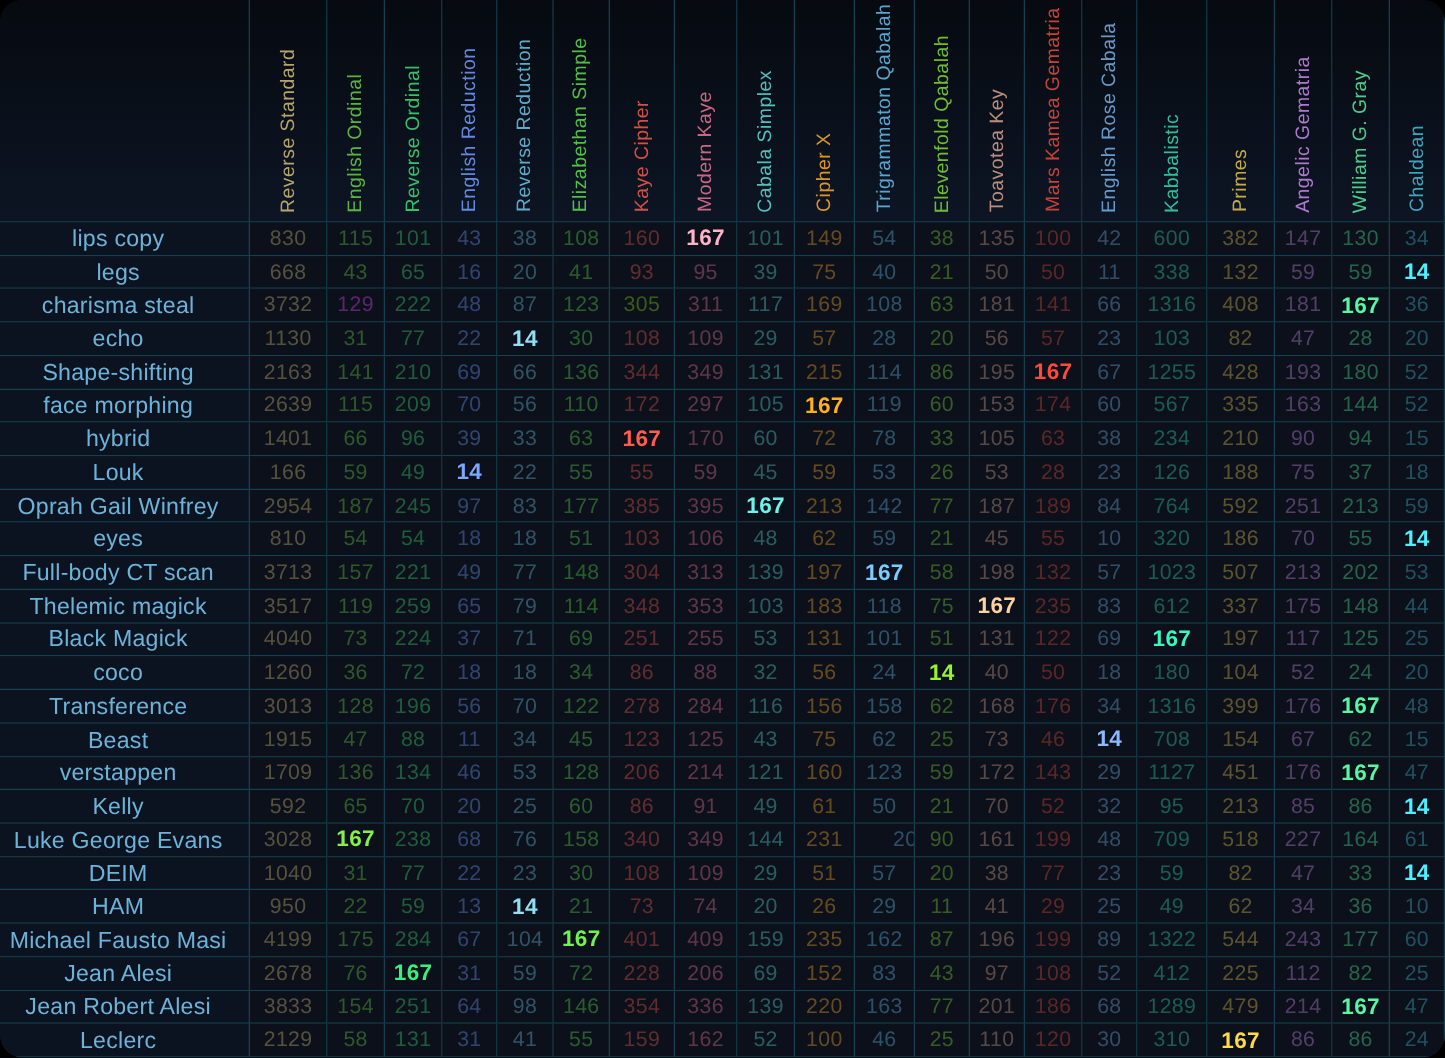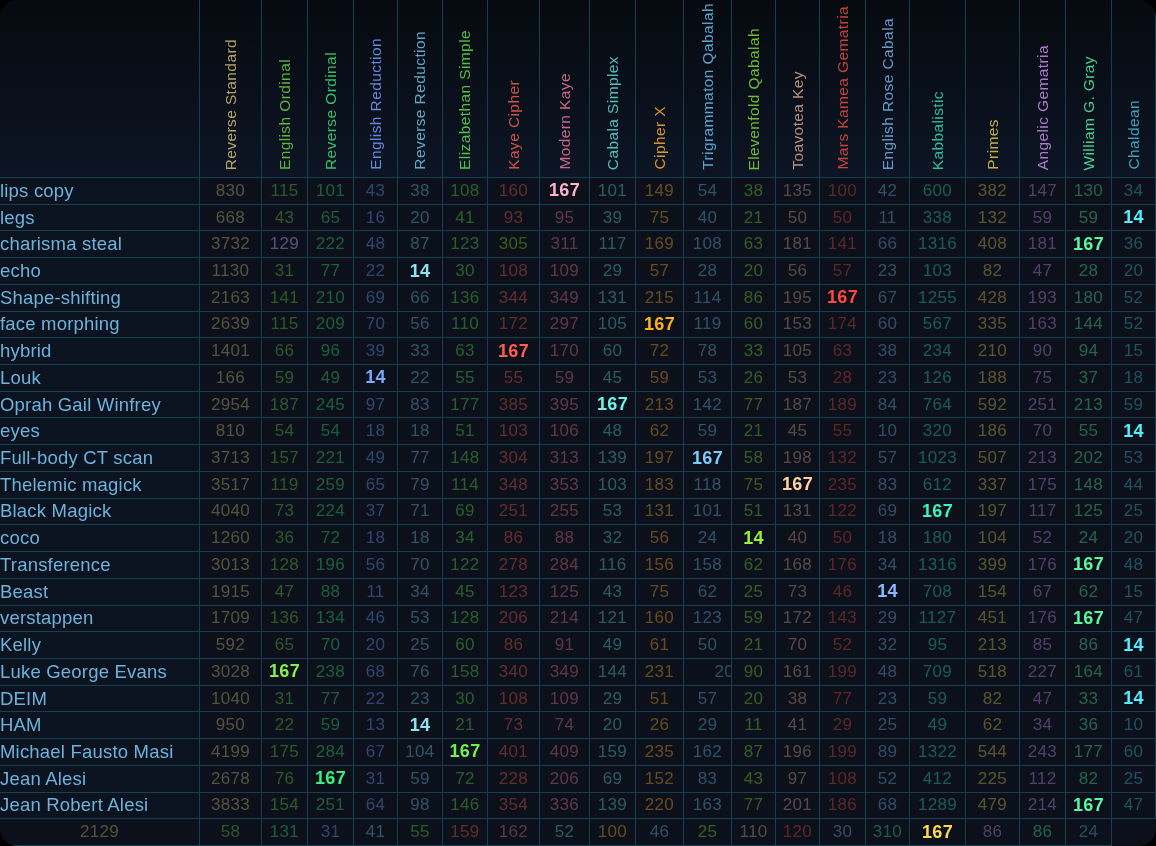--- a/index.html
+++ b/index.html
@@ -33,21 +33,21 @@
     font-size:15.5px;
     font-weight:500;
     letter-spacing:.4px;
     white-space:nowrap;
     opacity:.92;
   }
 
   .corner { background:linear-gradient(180deg,#060a10 0%, #0d1524 100%); }
 
   .rowlabel {
-    justify-content:flex-start;
+    justify-content:center;
     padding-right:10px;
     background:#0c1320;
   }
   .rowlabel span {
     color:#6db3d9;
     font-size:18.5px;
     font-weight:500;
     letter-spacing:.2px;
     white-space:nowrap;
   }
@@ -256,21 +256,21 @@
     <div class="c val">
       <span class="hl" style="color: rgb(78, 240, 255);">14</span>
     </div>
     <div class="c rowlabel">
       <span>charisma steal</span>
     </div>
     <div class="c val">
       <span style="color: rgb(196, 178, 112);">3732</span>
     </div>
     <div class="c val">
-      <span style="color: #c4b5fd;">129</span>
+      <span style="color: #d946ef;">129</span>
     </div>
     <div class="c val">
       <span style="color: rgb(59, 207, 110);">222</span>
     </div>
     <div class="c val">
       <span style="color: rgb(107, 147, 242);">48</span>
     </div>
     <div class="c val">
       <span style="color: rgb(102, 184, 214);">87</span>
     </div>
@@ -1634,20 +1634,23 @@
       <span style="color: rgb(212, 184, 74);">479</span>
     </div>
     <div class="c val">
       <span style="color: rgb(189, 131, 221);">214</span>
     </div>
     <div class="c val">
       <span class="hl" style="color: rgb(88, 247, 162);">167</span>
     </div>
     <div class="c val">
       <span style="color: rgb(63, 179, 201);">47</span>
+    </div>
+    <div class="c rowlabel">
+      <span>Leclerc</span>
     </div>
     <div class="c val">
       <span style="color: rgb(196, 178, 112);">2129</span>
     </div>
     <div class="c val">
       <span style="color: rgb(98, 193, 68);">58</span>
     </div>
     <div class="c val">
       <span style="color: rgb(59, 207, 110);">131</span>
     </div>

